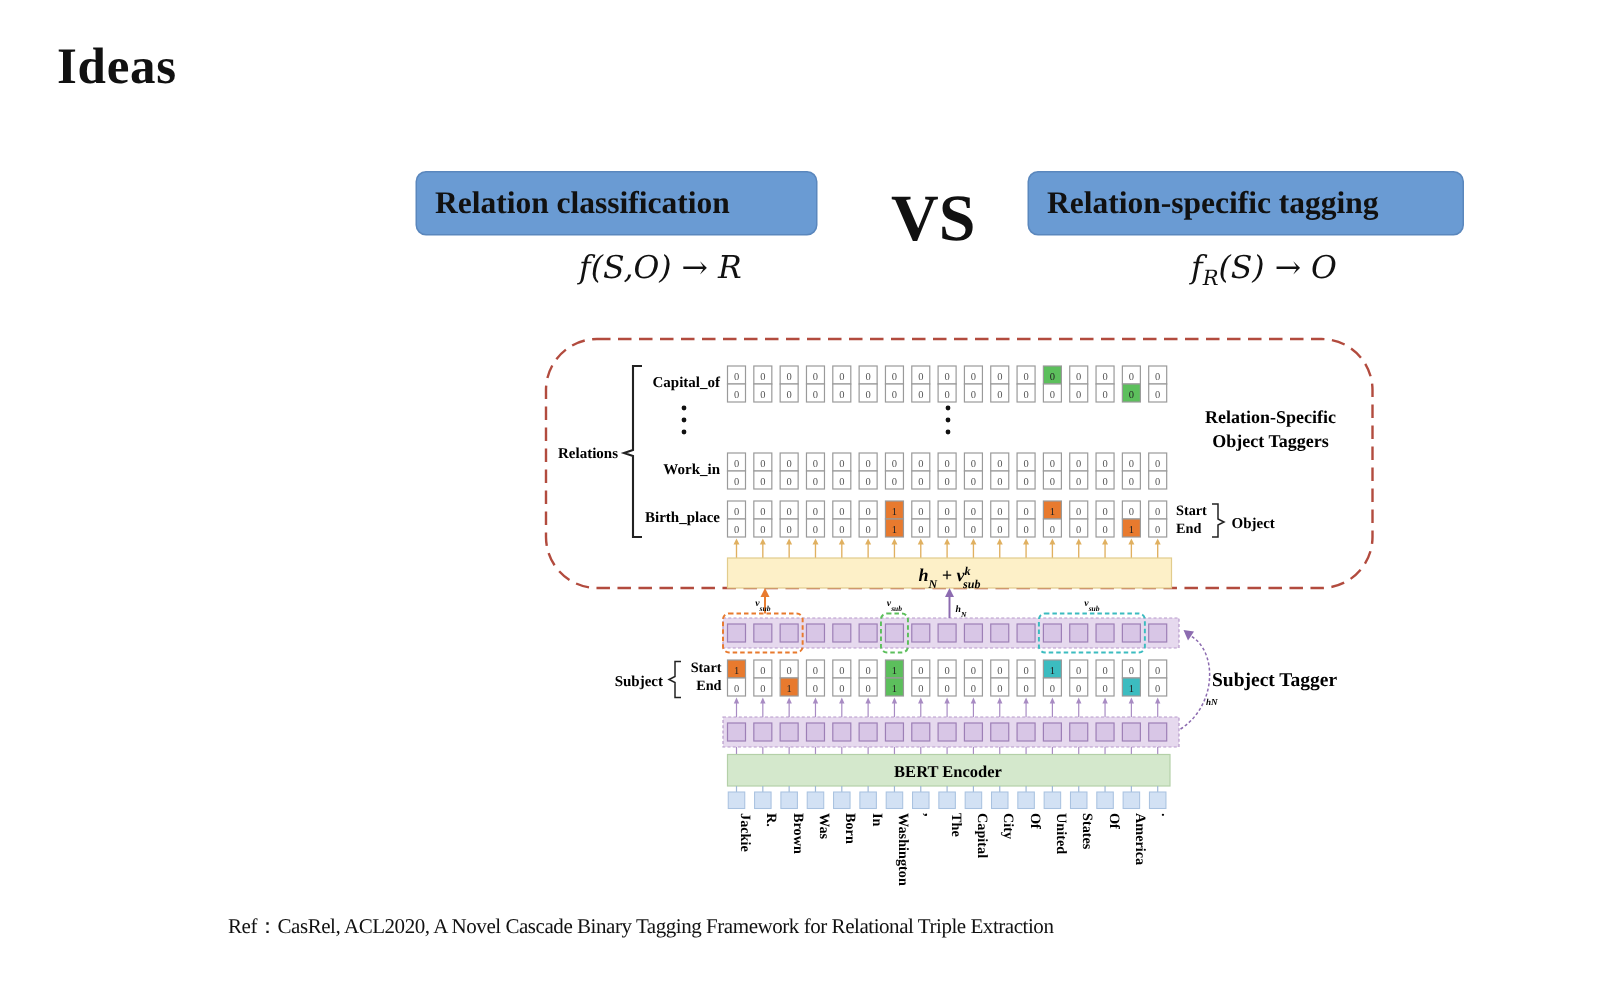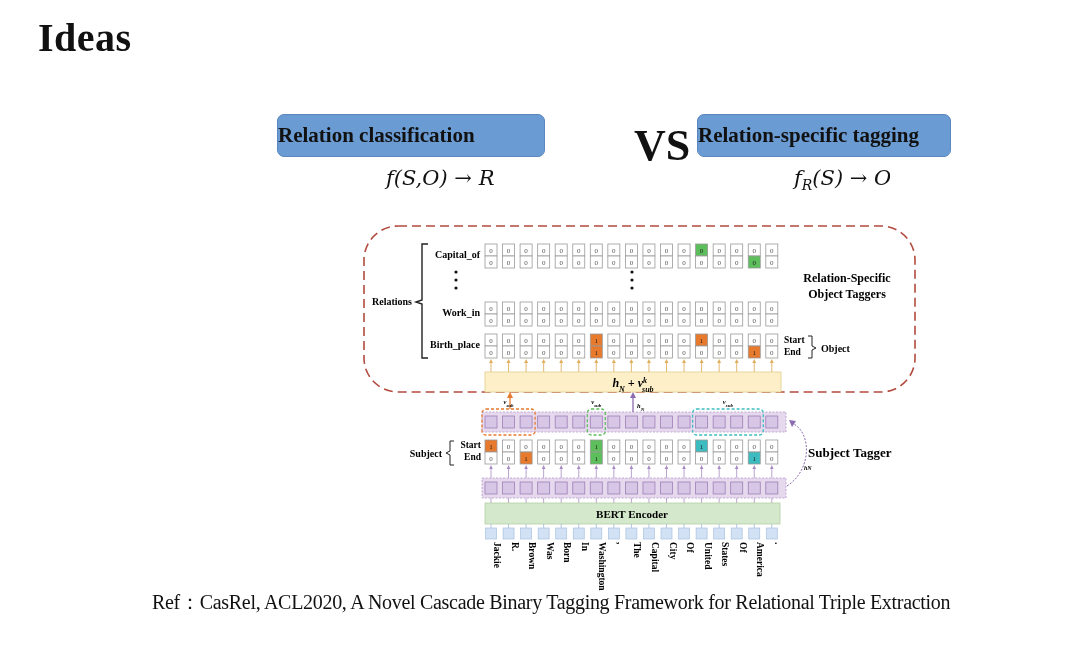--- a/index.html
+++ b/index.html
@@ -1,27 +1,27 @@
 <!DOCTYPE html>
 <html><head>
 <meta charset="utf-8">
 <style>
   html,body{margin:0;padding:0;background:#fff;}
   body{width:1080px;height:662px;position:relative;overflow:hidden;font-family:"Liberation Serif","DejaVu Serif",serif;color:#111;}
   .abs{position:absolute;}
-  #title{left:38px;top:14px;font-size:40px;font-weight:bold;letter-spacing:0.5px;}
-  .pill{position:absolute;background:#6a9bd3;border:1px solid #5a87bd;border-radius:7px;font-weight:bold;font-size:21px;color:#111;display:flex;align-items:center;box-sizing:border-box;}
+  #title{left:38px;top:26px;font-size:34px;font-weight:bold;letter-spacing:0.5px;}
+  .pill{position:absolute;background:#6a9bd3;border:1px solid #5a87bd;border-radius:7px;font-weight:bold;font-size:21px;color:#111;display:flex;align-items:center;padding-left:12px;box-sizing:border-box;}
   #pill-left{left:277px;top:114px;width:268px;height:43px;}
-  #pill-right{left:685px;top:114px;width:254px;height:43px;margin-left:12px;}
-  #vs{left:594px;top:120px;font-size:44px;font-weight:bold;margin-left:40px;}
+  #pill-right{left:685px;top:114px;width:291px;height:43px;}
+  #vs{left:594px;top:120px;font-size:44px;font-weight:bold;}
   .formula{position:absolute;font-family:"DejaVu Serif",serif;font-style:italic;font-size:21px;}
   #f-left{left:342px;top:166px;margin-left:44px;}
   #f-right{left:794px;top:166px;}
   #f-right sub{font-size:14px;}
-  #ref{left:152px;top:589px;font-size:20px;letter-spacing:-0.3px;}
+  #ref{left:152px;top:609px;font-size:14px;letter-spacing:-0.3px;}
   svg text{font-family:"Liberation Serif","DejaVu Serif",serif;}
 </style>
 </head>
 <body>
 
 <div id="title" class="abs">Ideas</div>
 
 <div id="pill-left" class="pill">
   <span>Relation classification</span>
 </div>

